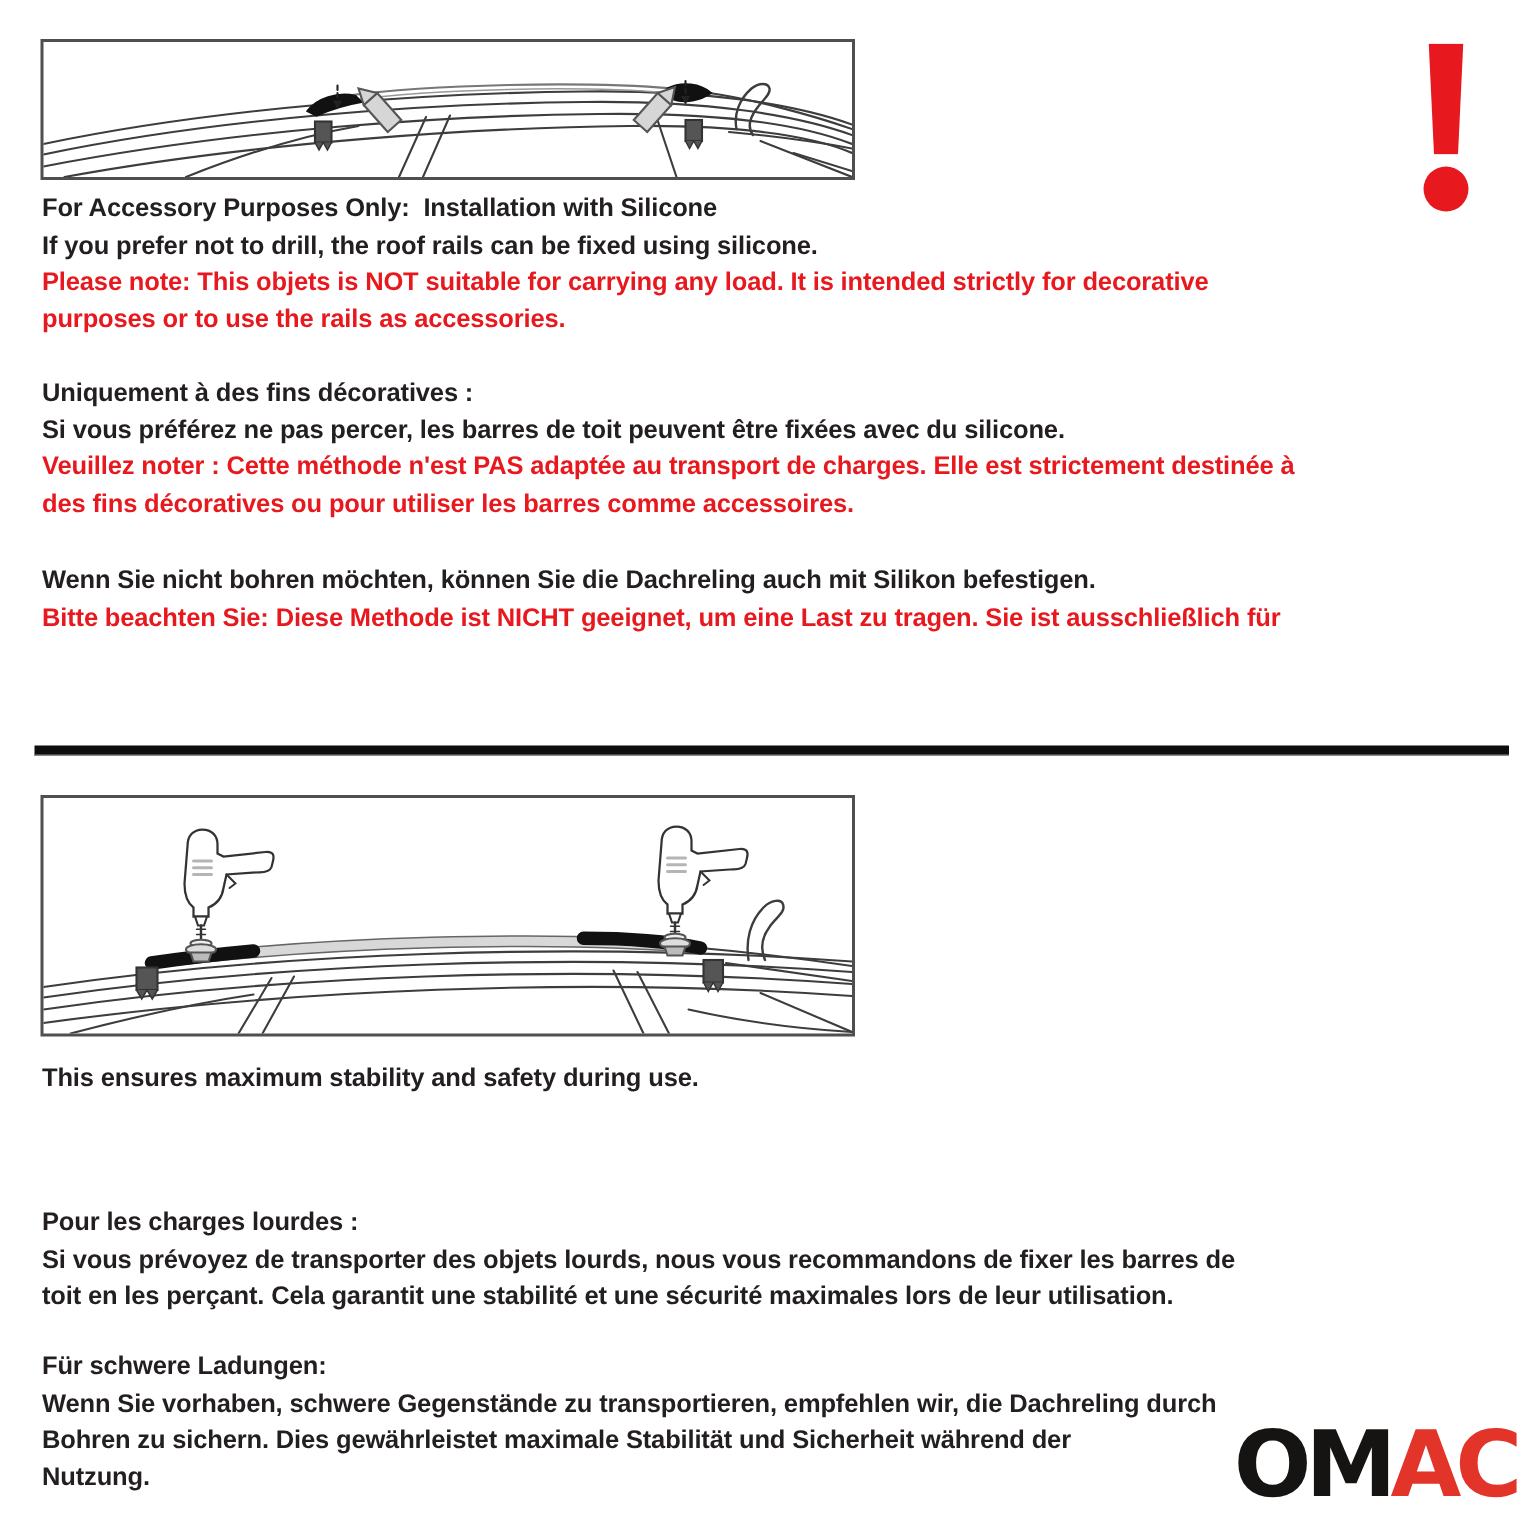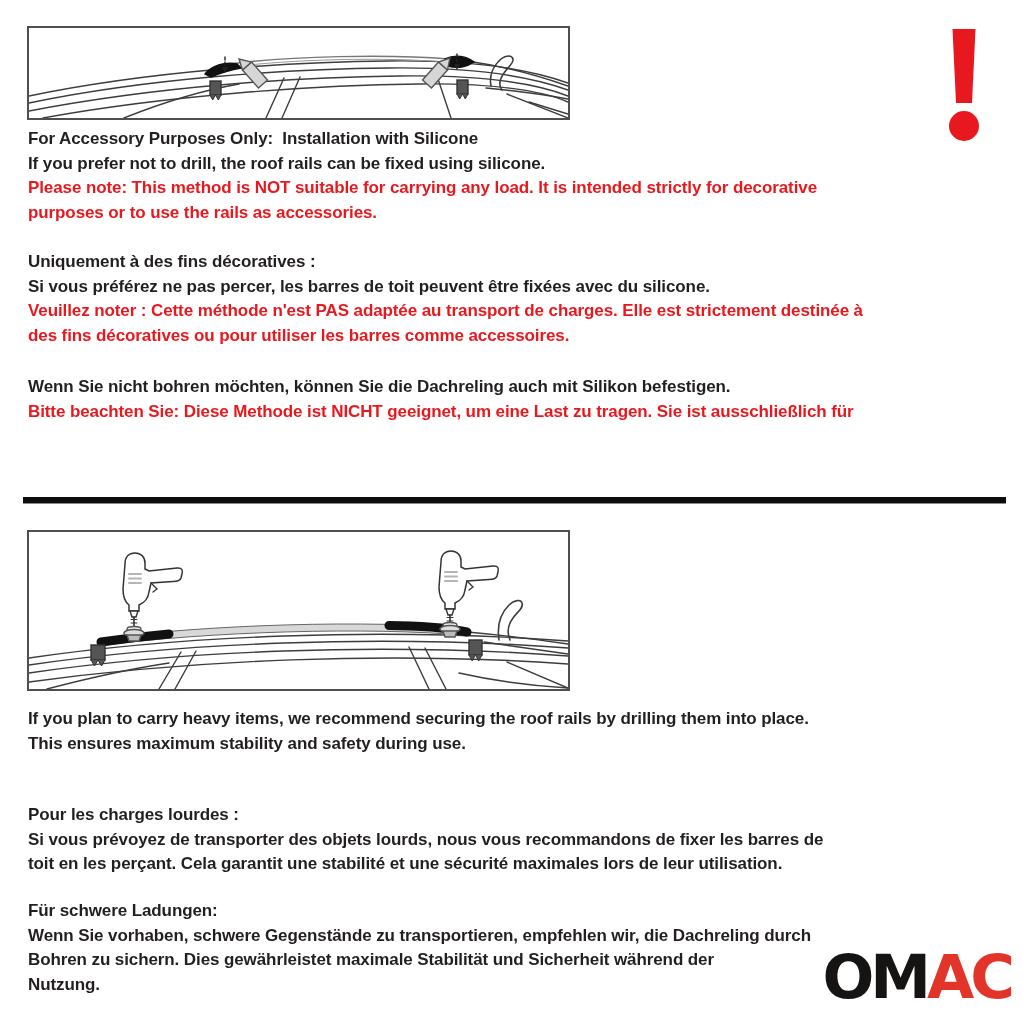--- a/index.html
+++ b/index.html
@@ -133,21 +133,21 @@
   </div>
 
   <div class="excl">
     <div class="excl-bar"></div>
     <div class="excl-dot"></div>
   </div>
 
   <div class="tblock" id="blk-sil-en">
     <div class="tline">For Accessory Purposes Only:  Installation with Silicone</div>
     <div class="tline">If you prefer not to drill, the roof rails can be fixed using silicone.</div>
-    <div class="tline red">Please note: This method is NOT suitable for carrying any load. It is intended strictly for decorative</div>
+    <div class="tline red">Please note: This objets is NOT suitable for carrying any load. It is intended strictly for decorative</div>
     <div class="tline red">purposes or to use the rails as accessories.</div>
   </div>
 
   <div class="tblock" id="blk-sil-fr">
     <div class="tline">Uniquement à des fins décoratives :</div>
     <div class="tline">Si vous préférez ne pas percer, les barres de toit peuvent être fixées avec du silicone.</div>
     <div class="tline red">Veuillez noter : Cette méthode n'est PAS adaptée au transport de charges. Elle est strictement destinée à</div>
     <div class="tline red">des fins décoratives ou pour utiliser les barres comme accessoires.</div>
   </div>
 
@@ -208,21 +208,20 @@
         <path d="M421,83 L421,93" stroke="#333" stroke-width="1.6"></path>
         <path d="M418,85.5 h6 M418,89 h6" stroke="#333" stroke-width="1"></path>
         <ellipse cx="421" cy="93" rx="7" ry="2.5" fill="#eee" stroke="#555"></ellipse>
         <ellipse cx="421" cy="97" rx="10" ry="3.5" fill="#ddd" stroke="#555"></ellipse>
         <path d="M414,99 L428,99 L426,105 L416,105 Z" fill="#bbb" stroke="#555"></path>
       </g>
     </svg>
   </div>
 
   <div class="tblock" id="blk-dr-en">
-    <div class="tline">If you plan to carry heavy items, we recommend securing the roof rails by drilling them into place.</div>
     <div class="tline">This ensures maximum stability and safety during use.</div>
   </div>
 
   <div class="tblock" id="blk-dr-fr">
     <div class="tline">Pour les charges lourdes :</div>
     <div class="tline">Si vous prévoyez de transporter des objets lourds, nous vous recommandons de fixer les barres de</div>
     <div class="tline">toit en les perçant. Cela garantit une stabilité et une sécurité maximales lors de leur utilisation.</div>
   </div>
 
   <div class="tblock" id="blk-dr-de">

